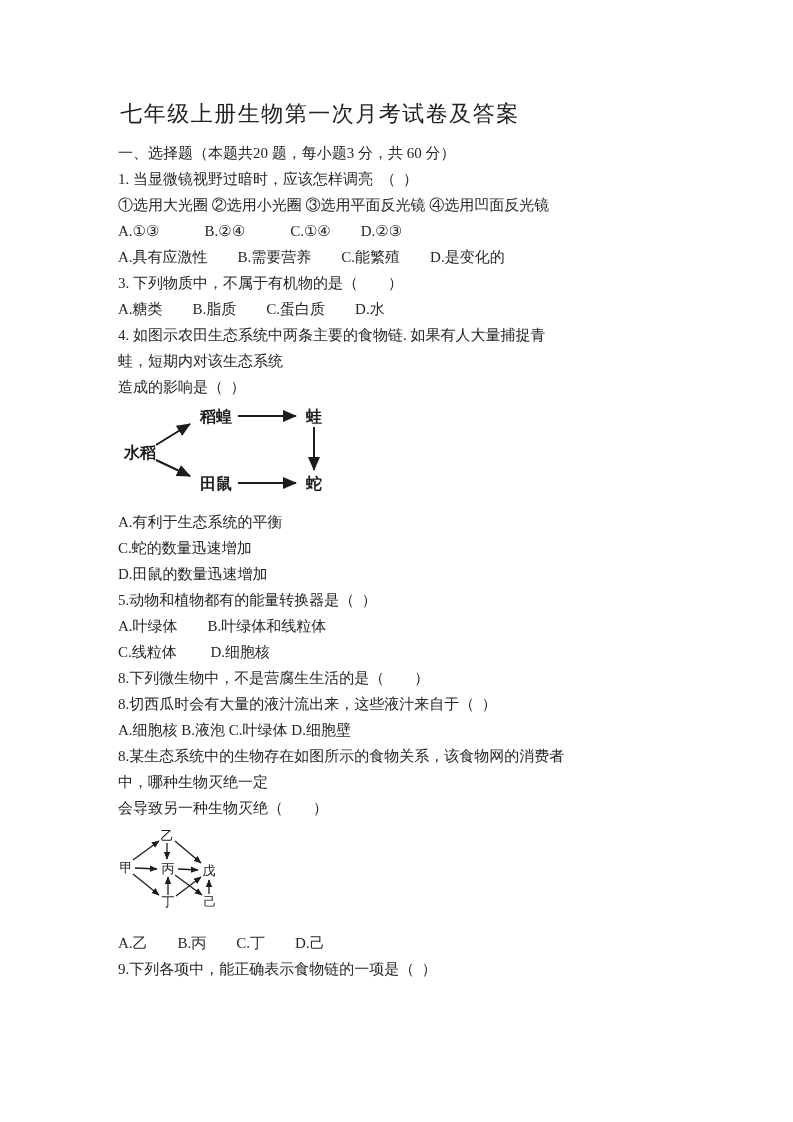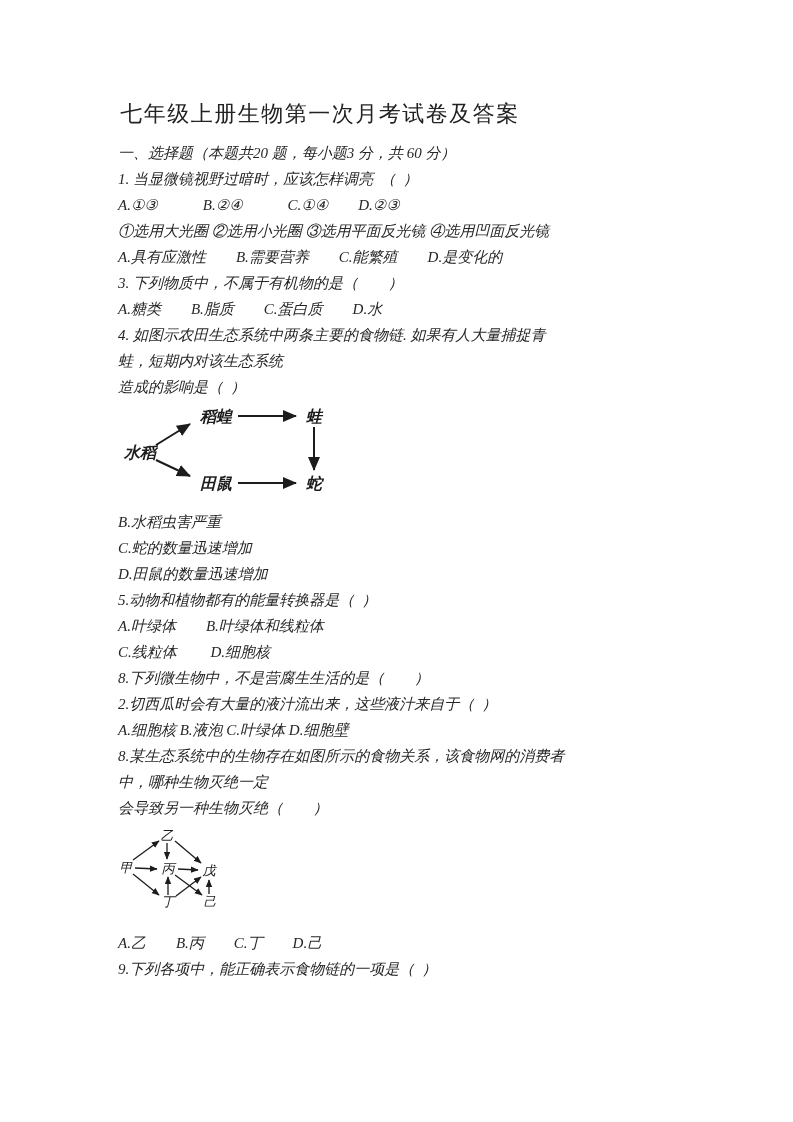--- a/index.html
+++ b/index.html
@@ -22,21 +22,20 @@
     text-align: center;
     font-size: 22px;
     line-height: 34px;
     letter-spacing: 1.5px;
     color: #222;
     margin: 0 0 9px 0;
     font-weight: normal;
   }
   .body-text {
     padding: 0 70px 0 118px;
-    font-style: italic;
   }
   .ln {
     margin: 0;
     font-size: 15px;
     line-height: 26px;
     white-space: pre-wrap;
     color: #262626;
   }
   .diagram-block {
     margin: 0;
@@ -63,22 +62,22 @@
 
 <div class="page">
 
   <h1 class="title">七年级上册生物第一次月考试卷及答案</h1>
 
   <div class="body-text">
 
     <p class="ln">一、选择题（本题共20 题，每小题3 分，共 60 分）</p>
 
     <p class="ln">1. 当显微镜视野过暗时，应该怎样调亮  （  ）</p>
+    <p class="ln">①选用大光圈 ②选用小光圈 ③选用平面反光镜 ④选用凹面反光镜</p>
     <p class="ln">A.①③　　　B.②④　　　C.①④　　D.②③</p>
-    <p class="ln">①选用大光圈 ②选用小光圈 ③选用平面反光镜 ④选用凹面反光镜</p>
 
     <p class="ln">A.具有应激性　　B.需要营养　　C.能繁殖　　D.是变化的</p>
 
     <p class="ln">3. 下列物质中，不属于有机物的是（　　）</p>
     <p class="ln">A.糖类　　B.脂质　　C.蛋白质　　D.水</p>
 
     <p class="ln">4. 如图示农田生态系统中两条主要的食物链. 如果有人大量捕捉青蛙，短期内对该生态系统</p>
     <p class="ln">造成的影响是（  ）</p>
 
     <div class="diagram-block q4">
@@ -94,31 +93,31 @@
         <line x1="120" y1="80" x2="178" y2="80" stroke-width="2" marker-end="url(#ah1)"></line>
         <line x1="196" y1="24" x2="196" y2="67" stroke-width="2" marker-end="url(#ah1)"></line>
         <text x="22" y="55" text-anchor="middle" class="node-big">水稻</text>
         <text x="98" y="19" text-anchor="middle" class="node-big">稻蝗</text>
         <text x="196" y="19" text-anchor="middle" class="node-big">蛙</text>
         <text x="98" y="86" text-anchor="middle" class="node-big">田鼠</text>
         <text x="196" y="86" text-anchor="middle" class="node-big">蛇</text>
       </svg>
     </div>
 
-    <p class="ln">B.水稻虫害严重</p>
+    <p class="ln">A.有利于生态系统的平衡</p>
     <p class="ln">C.蛇的数量迅速增加</p>
     <p class="ln">D.田鼠的数量迅速增加</p>
 
     <p class="ln">5.动物和植物都有的能量转换器是（  ）</p>
     <p class="ln">A.叶绿体　　B.叶绿体和线粒体</p>
     <p class="ln">C.线粒体　　 D.细胞核</p>
 
     <p class="ln">8.下列微生物中，不是营腐生生活的是（　　）</p>
 
-    <p class="ln">2.切西瓜时会有大量的液汁流出来，这些液汁来自于（  ）</p>
+    <p class="ln">8.切西瓜时会有大量的液汁流出来，这些液汁来自于（  ）</p>
     <p class="ln">A.细胞核 B.液泡 C.叶绿体 D.细胞壁</p>
 
     <p class="ln">8.某生态系统中的生物存在如图所示的食物关系，该食物网的消费者中，哪种生物灭绝一定</p>
     <p class="ln">会导致另一种生物灭绝（　　）</p>
 
     <div class="diagram-block q8">
       <svg width="128" height="92" viewBox="0 0 128 92">
         <defs>
           <marker id="ah2" markerWidth="7" markerHeight="7" refX="5.5" refY="2.5" orient="auto">
             <path d="M0,0 L6,2.5 L0,5 z" fill="#1c1c1c"></path>

